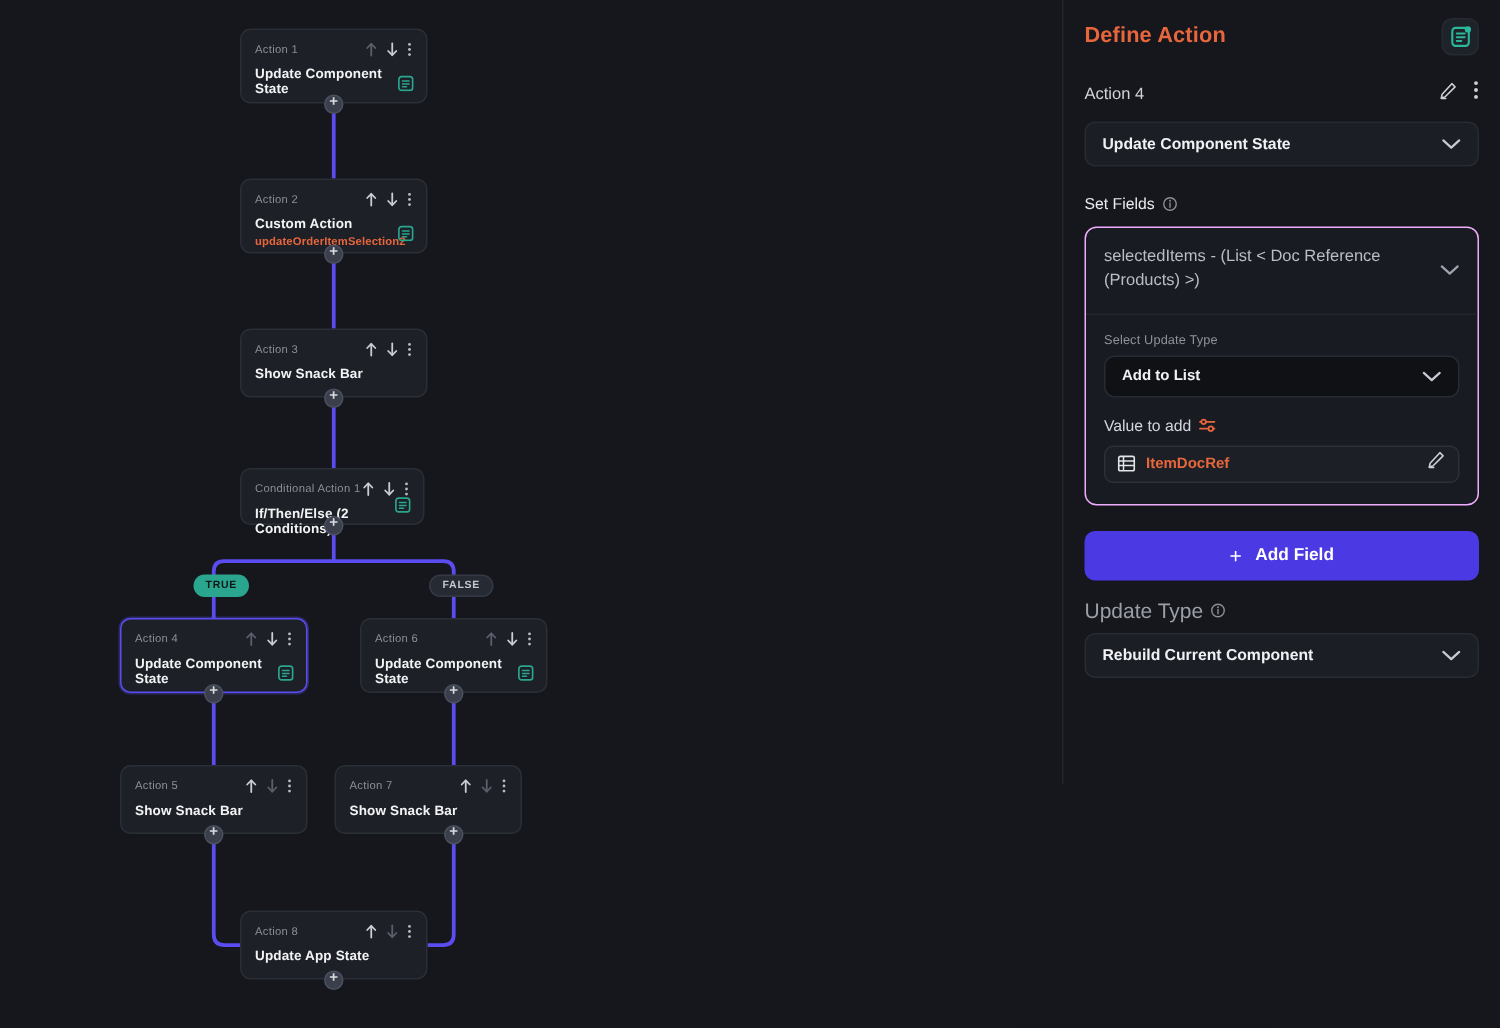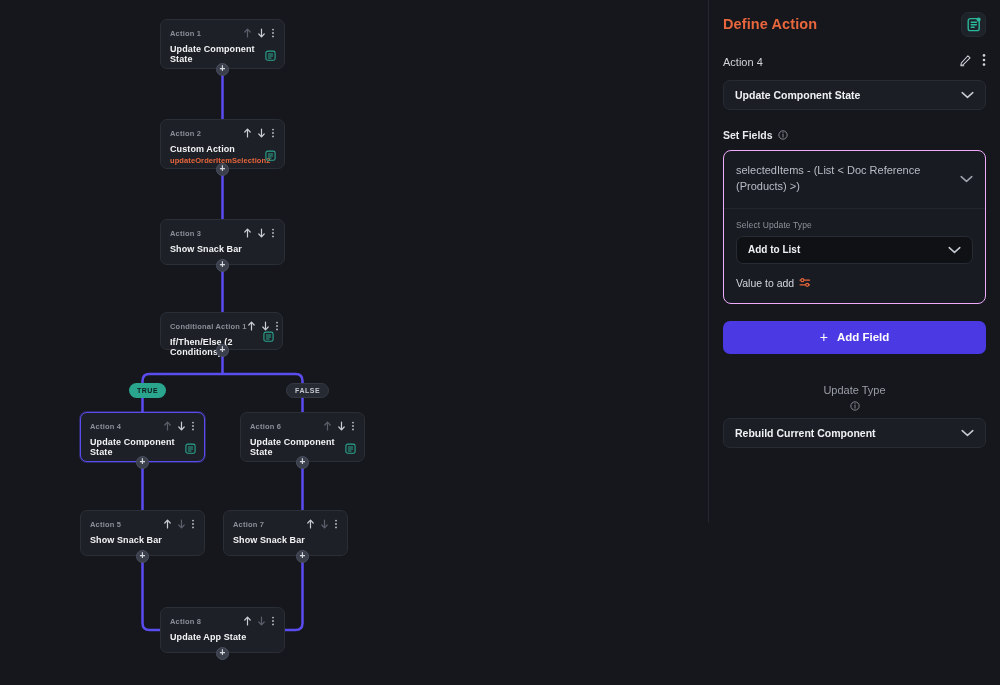--- a/index.html
+++ b/index.html
@@ -24,23 +24,22 @@
     background:#1d2026;
     border:1px solid #2a2e37;
     border-radius:7px;
     padding:7px 9px 9px 9px;
   }
   .node.selected{
     border:1.5px solid #5b4cf0;
     box-shadow:0 0 0 1px rgba(91,76,240,.35);
   }
   .node .row1{
-    display:flex; align-items:flex-end; justify-content:space-between;
+    display:flex; align-items:center; justify-content:space-between;
     height:11px;
-    font-weight:bold;
   }
   .node .nlabel{
     font-size:7.5px; color:#8b8f99; letter-spacing:.2px; white-space:nowrap;
   }
   .node .ctrls{ display:flex; align-items:center; gap:5px; }
   .node .ctrls .ic{ width:9px; height:10px; display:block; }
   .node .ctrls .ic svg{ display:block; }
   .node .ntitle{
     margin-top:6px; font-size:9px; font-weight:bold; color:#f2f3f5; letter-spacing:.1px;
   }
@@ -97,21 +96,21 @@
     margin-top:9px; height:30px; border-radius:7px;
     background:#1b1e25; border:1px solid #272b34;
     display:flex; align-items:center; justify-content:space-between;
     padding:0 11px;
   }
   .select .v{ font-size:10.5px; font-weight:bold; color:#f0f1f4; }
   .chev{ width:13px; height:8px; flex:none; }
 
   .sec-label{
     margin-top:19px; display:flex; align-items:center; gap:5px;
-    font-size:10.5px; font-weight:bold; color:#e9ebee;text-align:center;
+    font-size:10.5px; font-weight:normal; color:#e9ebee;text-align:center;
   }
   .info{ width:10px; height:10px; display:block; }
 
   .card{
     margin-top:9px; border:1px solid #f0abfc; border-radius:8px;
     background:#181b21; overflow:hidden;
   }
   .card .crow{
     display:flex; align-items:center; justify-content:space-between;
     padding:12px 12px 13px 12px; gap:8px;
@@ -139,22 +138,22 @@
   .chip .cv{ font-size:10px; font-weight:bold; color:#e8663c; flex:1; }
 
   .add-btn{
     margin-top:17px; height:33px; border-radius:7px;
     background:#4b39e4; display:flex; align-items:center; justify-content:center;
     gap:9px; color:#fff; font-size:11.5px; font-weight:bold;
   }
   .add-btn .pl{ font-size:14px; font-weight:normal; line-height:1; }
 
   .ut-label{
-    margin-top:30px; display:flex; align-items:center; gap:5px;
-    font-size:11px; color:#9a9ea7;flex-direction:column;
+    margin-top:12px; display:flex; align-items:center; gap:5px;
+    font-size:14px; color:#9a9ea7;
   }
 </style>
 </head>
 <body>
 
 <div id="app">
 
   <div id="canvas">
 
     <svg id="edges" viewBox="0 0 708 685">
@@ -572,20 +571,35 @@
         <div class="val-label">
           <span>Value to add</span>
           <svg width="12" height="11" viewBox="0 0 12 11" fill="none">
             <line x1="1" y1="3.2" x2="10.6" y2="3.2" stroke="#e8663c" stroke-width="1.2" stroke-linecap="round"></line>
             <line x1="1" y1="7.8" x2="10.6" y2="7.8" stroke="#e8663c" stroke-width="1.2" stroke-linecap="round"></line>
             <circle cx="3.4" cy="3.2" r="1.5" fill="#15171c" stroke="#e8663c" stroke-width="1.2"></circle>
             <circle cx="8.2" cy="7.8" r="1.5" fill="#15171c" stroke="#e8663c" stroke-width="1.2"></circle>
           </svg>
         </div>
 
+        <div class="chip">
+          <svg width="12" height="12" viewBox="0 0 12 12" fill="none">
+            <rect x="0.8" y="1.2" width="10.4" height="9.6" rx="1.2" stroke="#e2e5ea" stroke-width="1.1"></rect>
+            <line x1="0.8" y1="4.3" x2="11.2" y2="4.3" stroke="#e2e5ea" stroke-width="1"></line>
+            <line x1="0.8" y1="7.4" x2="11.2" y2="7.4" stroke="#e2e5ea" stroke-width="1"></line>
+            <line x1="4.0" y1="1.2" x2="4.0" y2="10.8" stroke="#e2e5ea" stroke-width="1"></line>
+          </svg>
+          <div class="cv">ItemDocRef</div>
+          <span>
+            <svg width="13" height="13" viewBox="0 0 14 14" fill="none">
+              <path d="M9.6 1.9 L11.9 4.2 L4.6 11.5 L2.0 12.1 L2.6 9.5 Z" stroke="#cdd1d8" stroke-width="1.1" stroke-linejoin="round"></path>
+              <line x1="2.0" y1="12.6" x2="5.2" y2="12.6" stroke="#cdd1d8" stroke-width="1.1" stroke-linecap="round"></line>
+            </svg>
+          </span>
+        </div>
       </div>
     </div>
 
     <div class="add-btn">
       <span class="pl">+</span>
       <span>Add Field</span>
     </div>
 
     <div class="ut-label">
       <span>Update Type</span>

